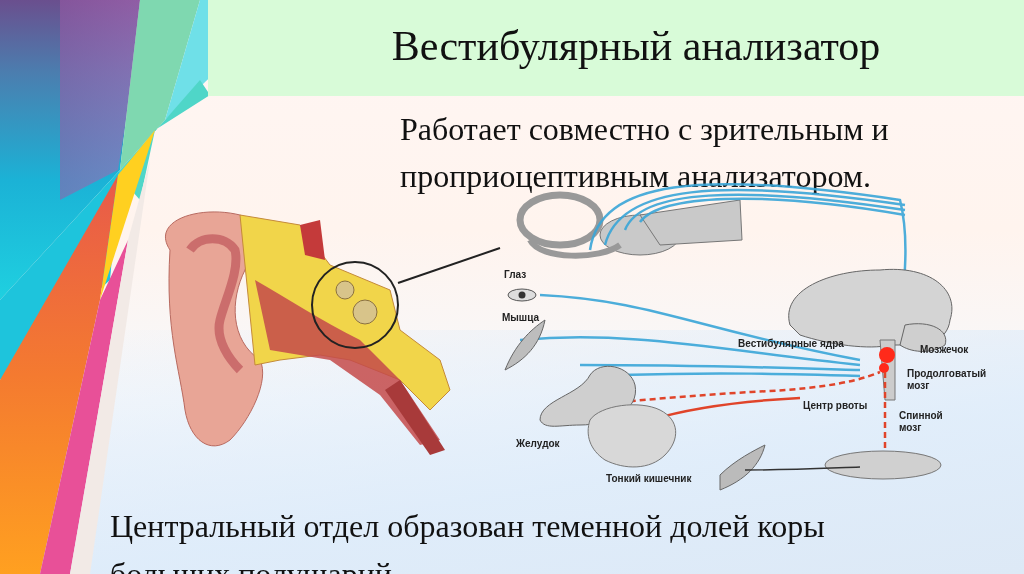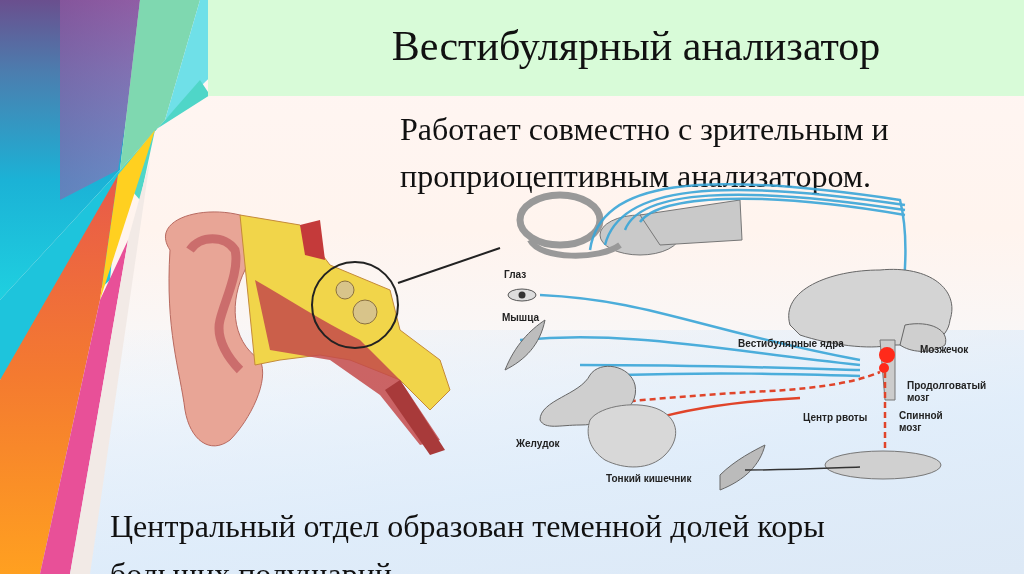--- a/index.html
+++ b/index.html
@@ -119,25 +119,25 @@
 
     <ellipse cx="883" cy="465" rx="58" ry="14" fill="#d0d0d0" stroke="#777"></ellipse>
     <path d="M720,475 C735,460 755,450 765,445 C760,465 745,480 720,490 Z" fill="#bbb" stroke="#666"></path>
     <path d="M745,470 C790,470 830,468 860,467" fill="none" stroke="#333" stroke-width="1.5"></path>
   </svg>
 
   <div class="lbl" style="left:504px;top:269px;">Глаз</div>
   <div class="lbl" style="left:502px;top:312px;">Мышца</div>
   <div class="lbl" style="left:738px;top:338px;">Вестибулярные ядра</div>
   <div class="lbl" style="left:920px;top:344px;">Мозжечок</div>
-  <div class="lbl" style="left:907px;top:368px;margin-top:12px;">
+  <div class="lbl" style="left:907px;top:368px;">
     <div>Продолговатый</div>
     <div>мозг</div>
   </div>
-  <div class="lbl" style="left:803px;top:412px;">Центр рвоты</div>
+  <div class="lbl" style="left:803px;top:400px;">Центр рвоты</div>
   <div class="lbl" style="left:899px;top:410px;">
     <div>Спинной</div>
     <div>мозг</div>
   </div>
   <div class="lbl" style="left:516px;top:438px;">Желудок</div>
   <div class="lbl" style="left:594px;top:473px;margin-left:12px;">Тонкий кишечник</div>
 
   <div class="footer">
     <div>Центральный отдел образован теменной долей коры</div>
     <div>больших полушарий</div>

